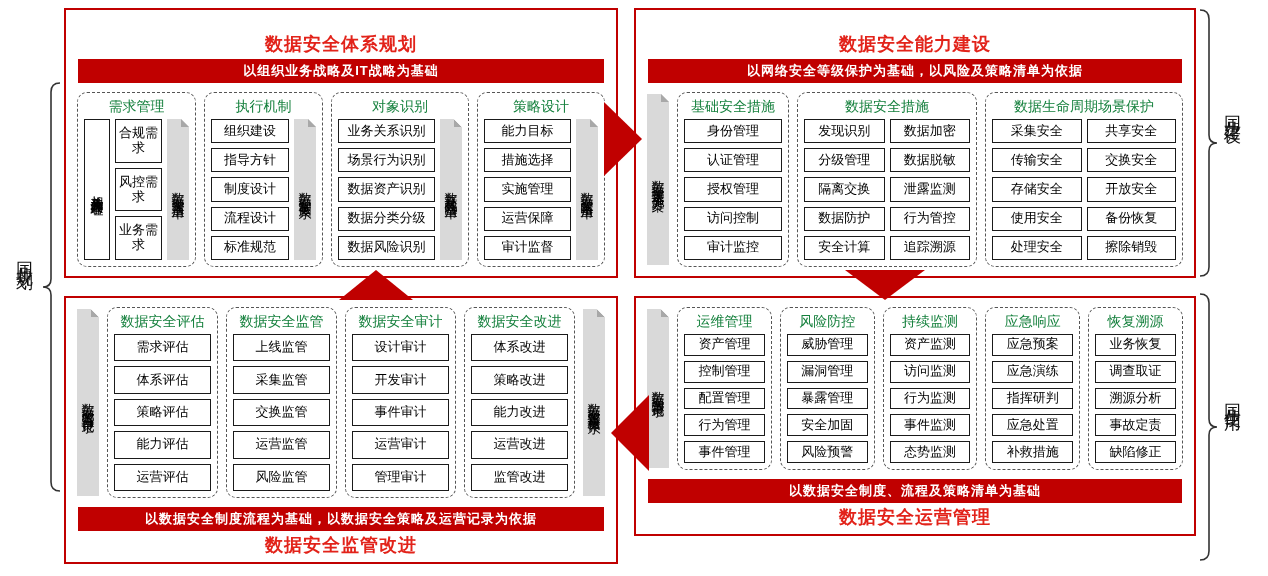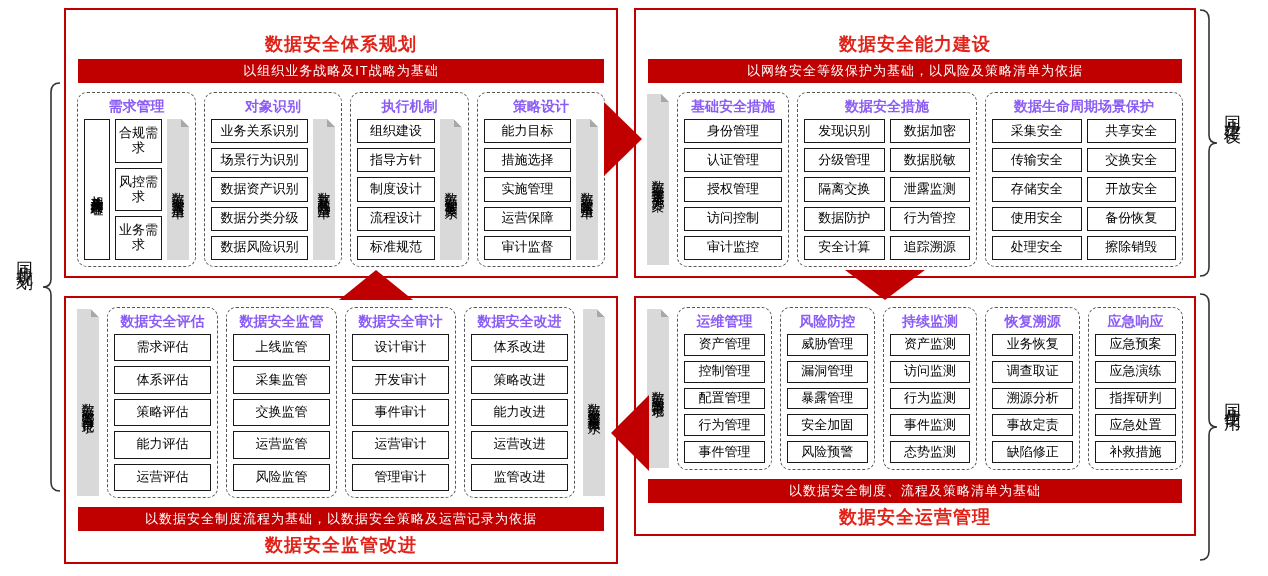--- a/index.html
+++ b/index.html
@@ -9,25 +9,25 @@
 
   
   .quad { position:absolute; border:2px solid #C00000; background:#fff; display:flex; flex-direction:column; }
   #q-tl { left:64px;  top:8px;   width:554px; height:270px; }
   #q-tr { left:634px; top:8px;   width:562px; height:270px; }
   #q-bl { left:64px;  top:296px; width:554px; height:268px; }
   #q-br { left:634px; top:296px; width:562px; height:240px; }
 
   .quad-title { text-align:center; color:#E2231A; font-weight:bold; font-size:18px; padding:22px 0 3px; letter-spacing:1px; }
   .quad-title.bottom { padding:2px 0 5px;font-family:Liberation Serif, serif; }
-  .banner { background:#C00000; color:#fff; font-size:13px; font-weight:normal; text-align:center; margin:0 12px; padding:3px 0; letter-spacing:1px; }
+  .banner { background:#C00000; color:#fff; font-size:13px; font-weight:bold; text-align:center; margin:0 12px; padding:3px 0; letter-spacing:1px; }
 
   .groups-row { display:flex; gap:8px; padding:9px 11px; flex:1; align-items:stretch; }
   .group { border:1px dashed #555; border-radius:10px; padding:4px 6px 6px; display:flex; flex-direction:column; min-width:0; }
-  .group-header { text-align:center; font-size:14px; font-weight:bold; color:#8b5cf6; padding:1px 0 3px; white-space:nowrap; }
+  .group-header { text-align:center; font-size:14px; font-weight:normal; color:#15803d; padding:1px 0 3px; white-space:nowrap; }
   .group-content { display:flex; gap:5px; flex:1; min-height:0; }
   .stack { display:flex; flex-direction:column; gap:5px; flex:1; min-width:0; }
   .box { border:1.5px solid #1a1a1a; background:#fff; display:flex; align-items:center; justify-content:center;
          text-align:center; font-size:13px; color:#000; padding:1px 2px; flex:1; line-height:1.15; min-height:0; }
 
   
   .vbar { position:relative; background:#D9D9D9; color:#000; width:22px; flex:0 0 22px;
           writing-mode:vertical-rl; text-orientation:upright; display:flex; align-items:center; justify-content:center;
           font-size:13px; letter-spacing:2px; line-height:1;
           clip-path:polygon(0 0, calc(100% - 8px) 0, 100% 8px, 100% 100%, 0 100%); }
@@ -72,48 +72,48 @@
           <div class="vbox">相关方及其需求管理</div>
           <div class="stack">
             <div class="box">合规需求</div>
             <div class="box">风控需求</div>
             <div class="box">业务需求</div>
           </div>
           <div class="vbar">数据安全需求清单</div>
         </div>
       </div>
 
+      <div class="group" style="flex:0 0 119px">
+        <div class="group-header">执行机制</div>
+        <div class="group-content">
+          <div class="stack">
+            <div class="box">组织建设</div>
+            <div class="box">指导方针</div>
+            <div class="box">制度设计</div>
+            <div class="box">流程设计</div>
+            <div class="box">标准规范</div>
+          </div>
+          <div class="vbar">数据安全制度体系</div>
+        </div>
+      </div>
+
       <div class="group" style="flex:0 0 138px">
         <div class="group-header">对象识别</div>
         <div class="group-content">
           <div class="stack">
             <div class="box">业务关系识别</div>
             <div class="box">场景行为识别</div>
             <div class="box">数据资产识别</div>
             <div class="box">数据分类分级</div>
             <div class="box">数据风险识别</div>
           </div>
           <div class="vbar">数据及其风险清单</div>
         </div>
       </div>
 
-      <div class="group" style="flex:0 0 119px">
-        <div class="group-header">执行机制</div>
-        <div class="group-content">
-          <div class="stack">
-            <div class="box">组织建设</div>
-            <div class="box">指导方针</div>
-            <div class="box">制度设计</div>
-            <div class="box">流程设计</div>
-            <div class="box">标准规范</div>
-          </div>
-          <div class="vbar">数据安全制度体系</div>
-        </div>
-      </div>
-
       <div class="group" style="flex:0 0 128px">
         <div class="group-header">策略设计</div>
         <div class="group-content">
           <div class="stack">
             <div class="box">能力目标</div>
             <div class="box">措施选择</div>
             <div class="box">实施管理</div>
             <div class="box">运营保障</div>
             <div class="box">审计监督</div>
           </div>
@@ -285,41 +285,41 @@
             <div class="box">资产监测</div>
             <div class="box">访问监测</div>
             <div class="box">行为监测</div>
             <div class="box">事件监测</div>
             <div class="box">态势监测</div>
           </div>
         </div>
       </div>
 
       <div class="group" style="flex:1">
+        <div class="group-header">应急响应</div>
+        <div class="group-content">
+          <div class="stack">
+            <div class="box">应急预案</div>
+            <div class="box">应急演练</div>
+            <div class="box">指挥研判</div>
+            <div class="box">应急处置</div>
+            <div class="box">补救措施</div>
+          </div>
+        </div>
+      </div>
+
+      <div class="group" style="flex:1">
         <div class="group-header">恢复溯源</div>
         <div class="group-content">
           <div class="stack">
             <div class="box">业务恢复</div>
             <div class="box">调查取证</div>
             <div class="box">溯源分析</div>
             <div class="box">事故定责</div>
             <div class="box">缺陷修正</div>
-          </div>
-        </div>
-      </div>
-
-      <div class="group" style="flex:1">
-        <div class="group-header">应急响应</div>
-        <div class="group-content">
-          <div class="stack">
-            <div class="box">应急预案</div>
-            <div class="box">应急演练</div>
-            <div class="box">指挥研判</div>
-            <div class="box">应急处置</div>
-            <div class="box">补救措施</div>
           </div>
         </div>
       </div>
 
     </div>
     <div class="banner">以数据安全制度、流程及策略清单为基础</div>
     <div class="quad-title bottom">数据安全运营管理</div>
   </div>
 
   <div class="arrow" id="arrow-right"></div>

